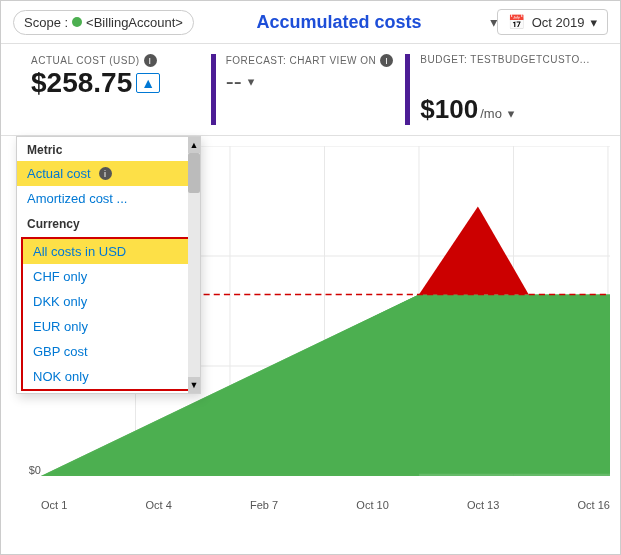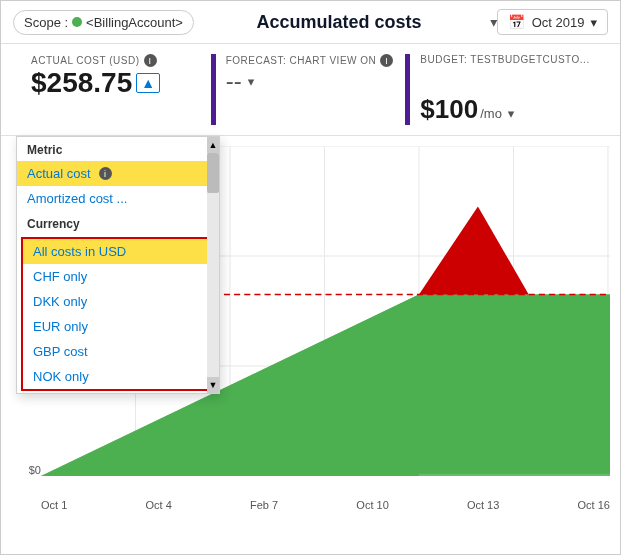--- a/index.html
+++ b/index.html
@@ -34,21 +34,21 @@
     }
     .scope-dot {
       width: 10px; height: 10px;
       background: #4caf50;
       border-radius: 50%;
       display: inline-block;
     }
     .header-title {
       font-size: 18px;
       font-weight: 600;
-      color: #0f172a;
+      color: #1d4ed8;
       flex: 1;
       text-align: center;
     }
     .header-chevron {
       font-size: 14px;
       color: #555;
     }
     .date-pill {
       display: flex;
       align-items: center;
@@ -329,21 +329,21 @@
 
   <div style="position:absolute; bottom:5px; left:40px; right:10px; display:flex; justify-content:space-between;">
     <span class="x-label">Oct 1</span>
     <span class="x-label">Oct 4</span>
     <span class="x-label">Feb 7</span>
     <span class="x-label">Oct 10</span>
     <span class="x-label">Oct 13</span>
     <span class="x-label">Oct 16</span>
   </div>
 
-  <div class="dropdown-overlay" style="top:0; left:15px; width:204px;">
+  <div class="dropdown-overlay" style="top:0; left:15px; width:185px;">
 
     <div class="dropdown-section-label">Metric</div>
 
     <div class="dropdown-item active">
       <span>Actual cost</span>
       <span class="info-icon" style="margin-left:4px;">i</span>
     </div>
 
     <div class="dropdown-item">
       <span>Amortized cost ...</span>

